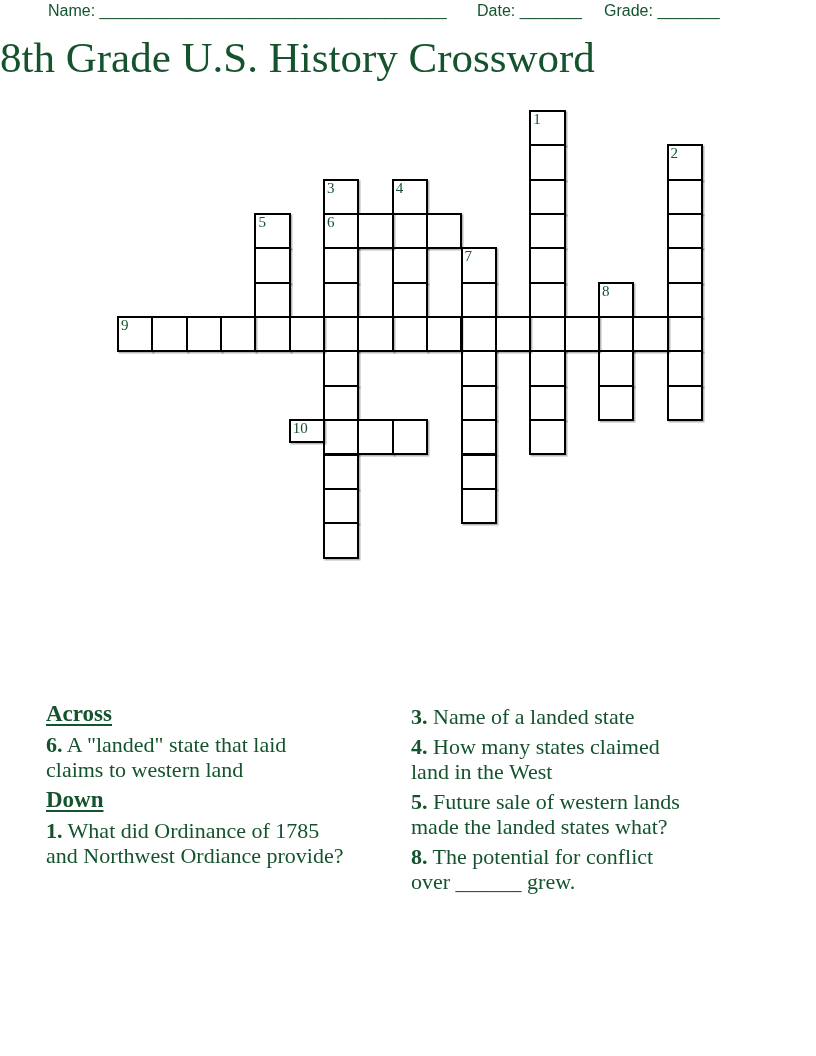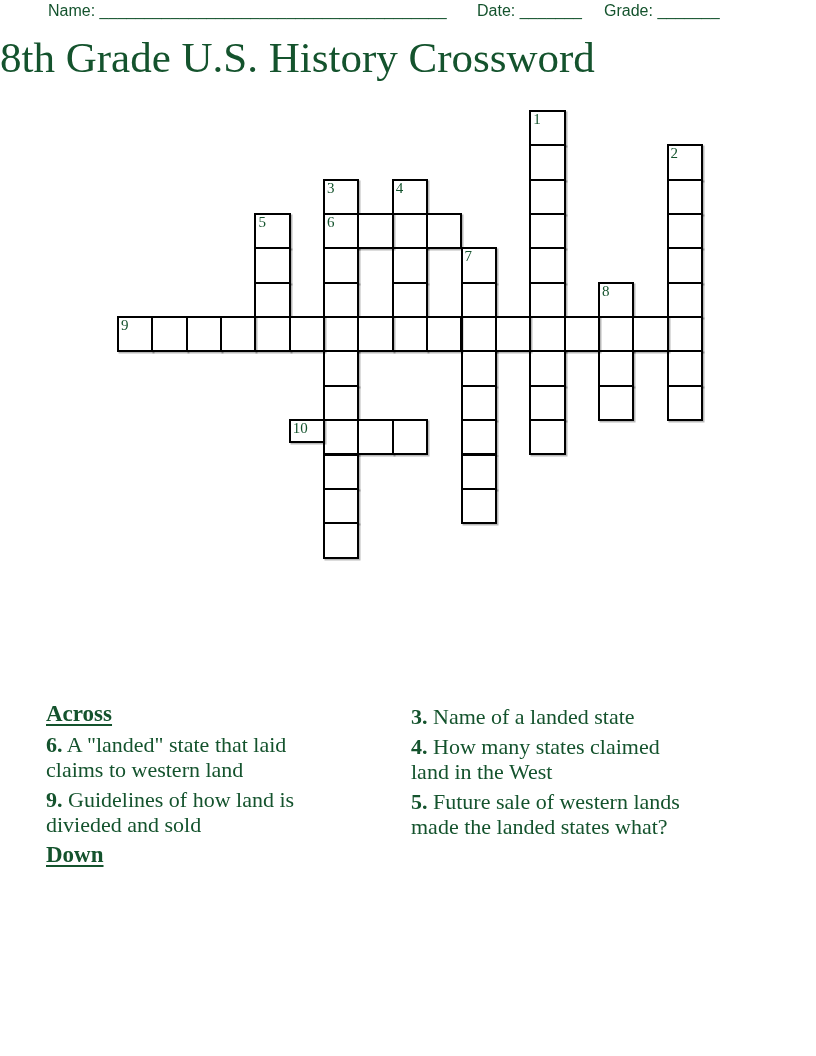--- a/index.html
+++ b/index.html
@@ -139,22 +139,23 @@
       <div class="cell" style="left: 288.75px; top: 419.15px; width: 36.35px; height: 24px; border-color: rgb(0, 0, 0); background: rgb(255, 255, 255);">
         <span class="cellnum">10</span>
       </div>
       <div class="cell" style="left: 357.45px; top: 419.15px; width: 36.35px; height: 36.35px; border-color: rgb(0, 0, 0); background: rgb(255, 255, 255);"></div>
       <div class="cell" style="left: 391.8px; top: 419.15px; width: 36.35px; height: 36.35px; border-color: rgb(0, 0, 0); background: rgb(255, 255, 255);"></div>
     </div>
 
   <div class="clues-col clues-col-left">
       <div class="clue-heading">Across</div>
       <div class="clue"><b class="clue-num">6.</b> A "landed" state that laid<br>claims to western land</div>
-      <div class="clue"><b class="clue-num">9.</b> Guidelines of how land is<br>divieded and sold</div>
       <div class="clue-heading">Down</div>
+      <div class="clue"><b class="clue-num">1.</b> What did Ordinance of 1785<br>and Northwest Ordiance provide?</div>
     </div>
   <div class="clues-col clues-col-right">
       <div class="clue"><b class="clue-num">3.</b> Name of a landed state</div>
       <div class="clue"><b class="clue-num">4.</b> How many states claimed<br>land in the West</div>
       <div class="clue"><b class="clue-num">5.</b> Future sale of western lands<br>made the landed states what?</div>
+      <div class="clue"><b class="clue-num">8.</b> The potential for conflict<br>over ______ grew.</div>
     </div>
 
 </div>
 
 </body></html>

